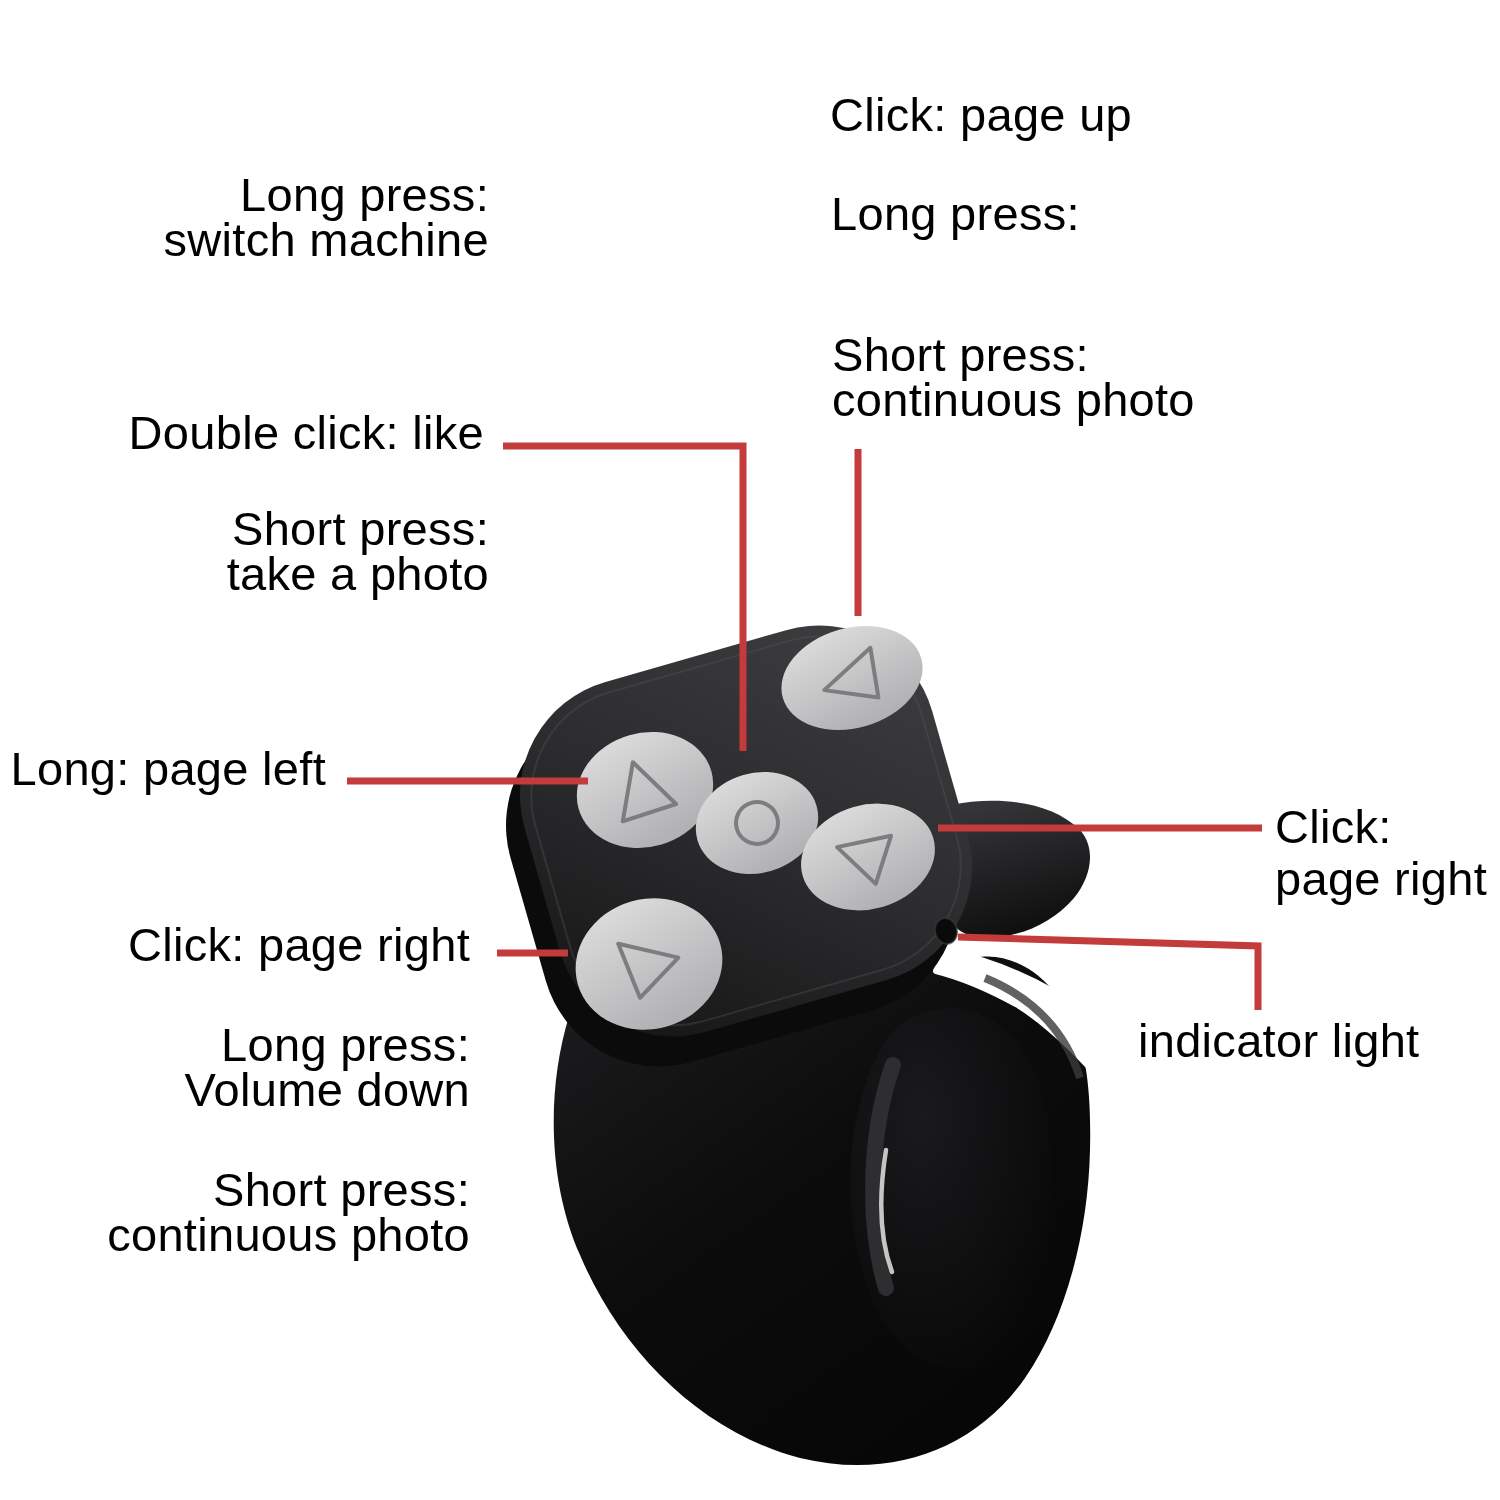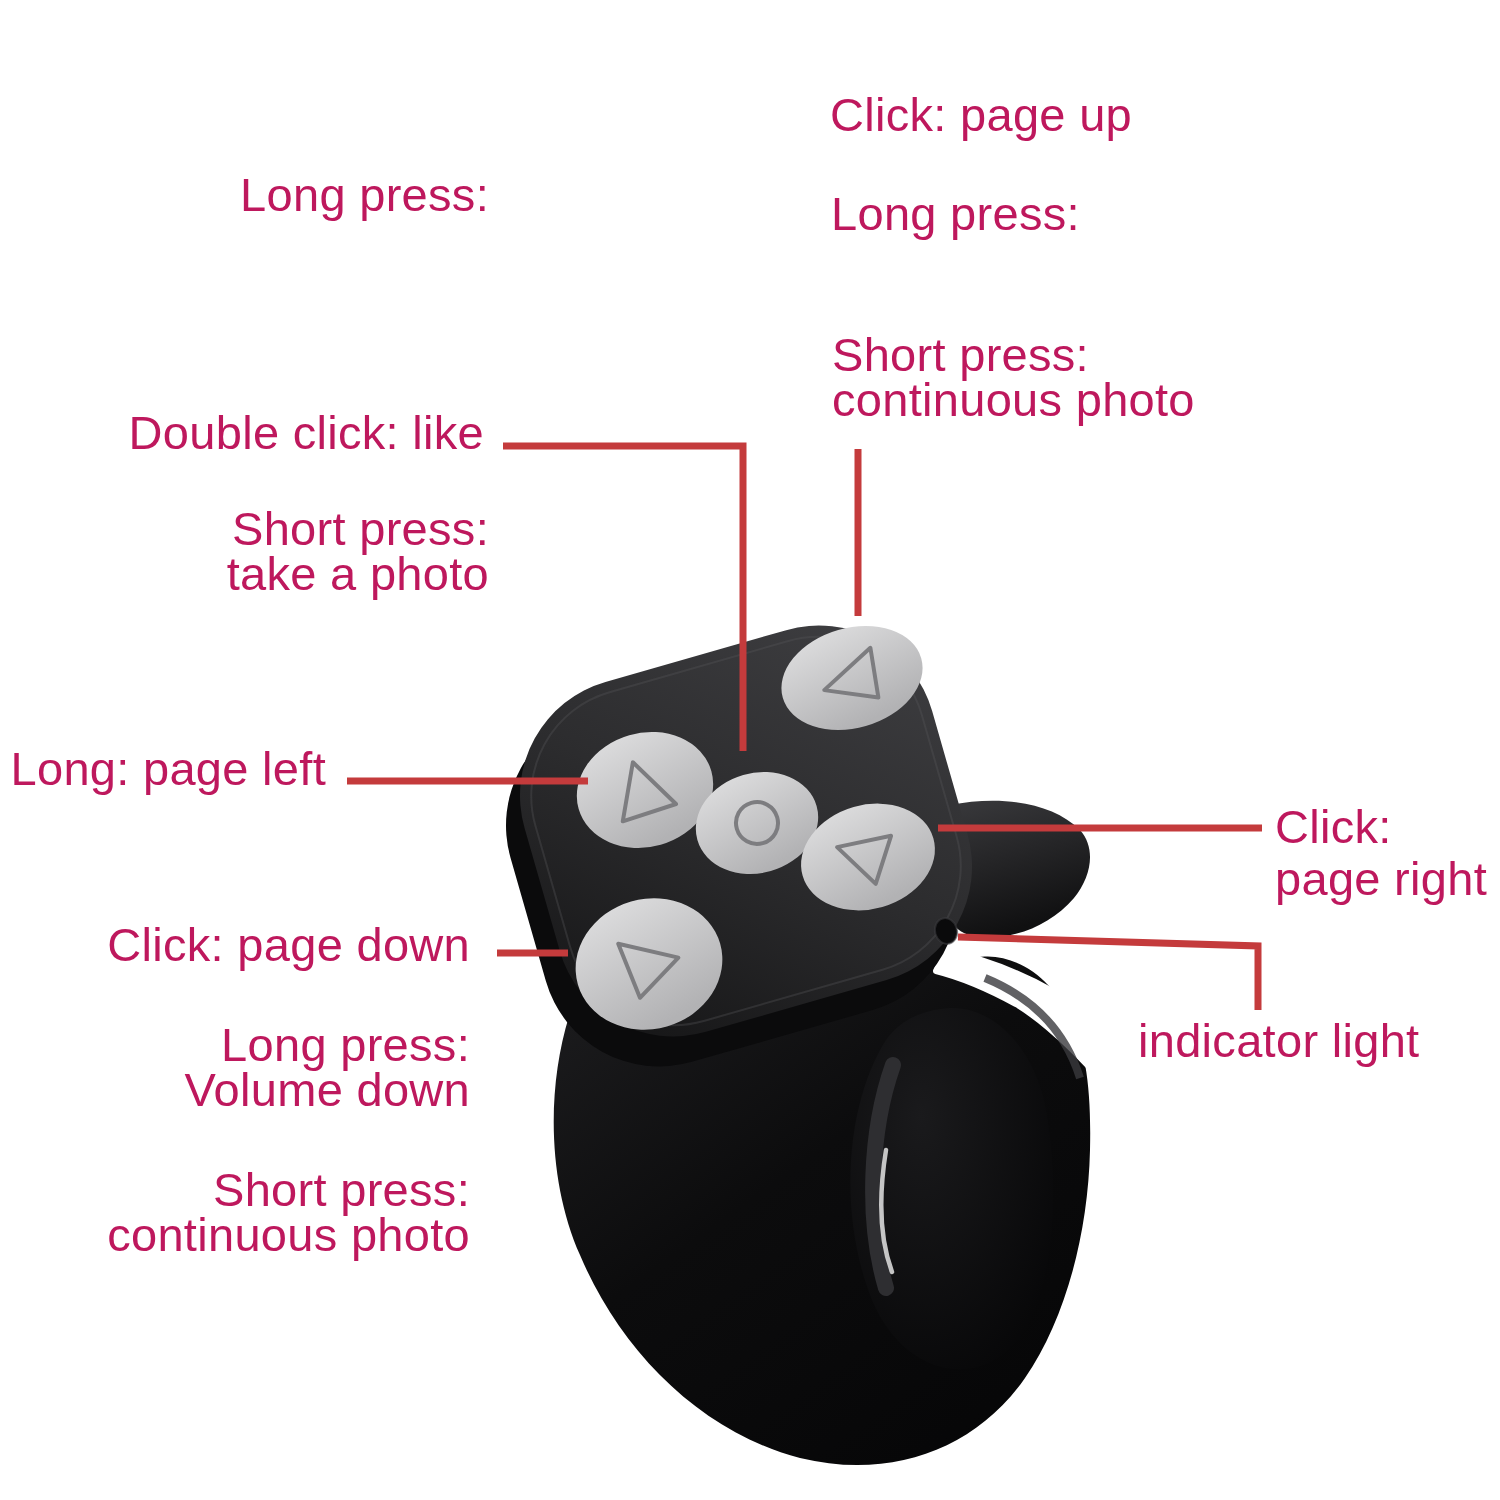--- a/index.html
+++ b/index.html
@@ -9,21 +9,21 @@
     position:relative;
     overflow:hidden;
     font-family:"Liberation Sans", sans-serif;
   }
   .stage{position:absolute;inset:0;width:1500px;height:1500px;}
   .ann{
     position:absolute;
     font-size:47px;
     line-height:45px;
     letter-spacing:0.3px;
-    color:#be185d;
+    color:#000000;
     white-space:nowrap;
   }
   .ann.align-r{text-align:right;}
   .ann.align-l{text-align:left;}
   .ann.lh-wide{line-height:52px;}
   svg{position:absolute;inset:0;display:block;}
 </style>
 </head>
 <body>
 
@@ -117,38 +117,39 @@
       <path d="M 858,449 V 616"></path>
       <path d="M 347,781 H 588"></path>
       <path d="M 938,828 H 1262"></path>
       <path d="M 497,953 H 568"></path>
       <path d="M 958,937 L 1258,946 V 1010"></path>
     </g>
   </svg>
 
   <div class="ann align-r" style="right:1011px;top:172px">
     <div>Long press:</div>
+    <div>switch machine</div>
   </div>
 
 
   <div class="ann align-r" style="right:1016px;top:410px">
     <div>Double click: like</div>
   </div>
 
   <div class="ann align-r" style="right:1011px;top:506px">
     <div>Short press:</div>
     <div>take a photo</div>
   </div>
 
   <div class="ann align-r" style="right:1174px;top:746px">
     <div>Long: page left</div>
   </div>
 
   <div class="ann align-r" style="right:1030px;top:922px">
-    <div>Click: page down</div>
+    <div>Click: page right</div>
   </div>
 
   <div class="ann align-r" style="right:1030px;top:1022px">
     <div>Long press:</div>
     <div>Volume down</div>
   </div>
 
   <div class="ann align-r" style="right:1030px;top:1167px">
     <div>Short press:</div>
     <div>continuous photo</div>

